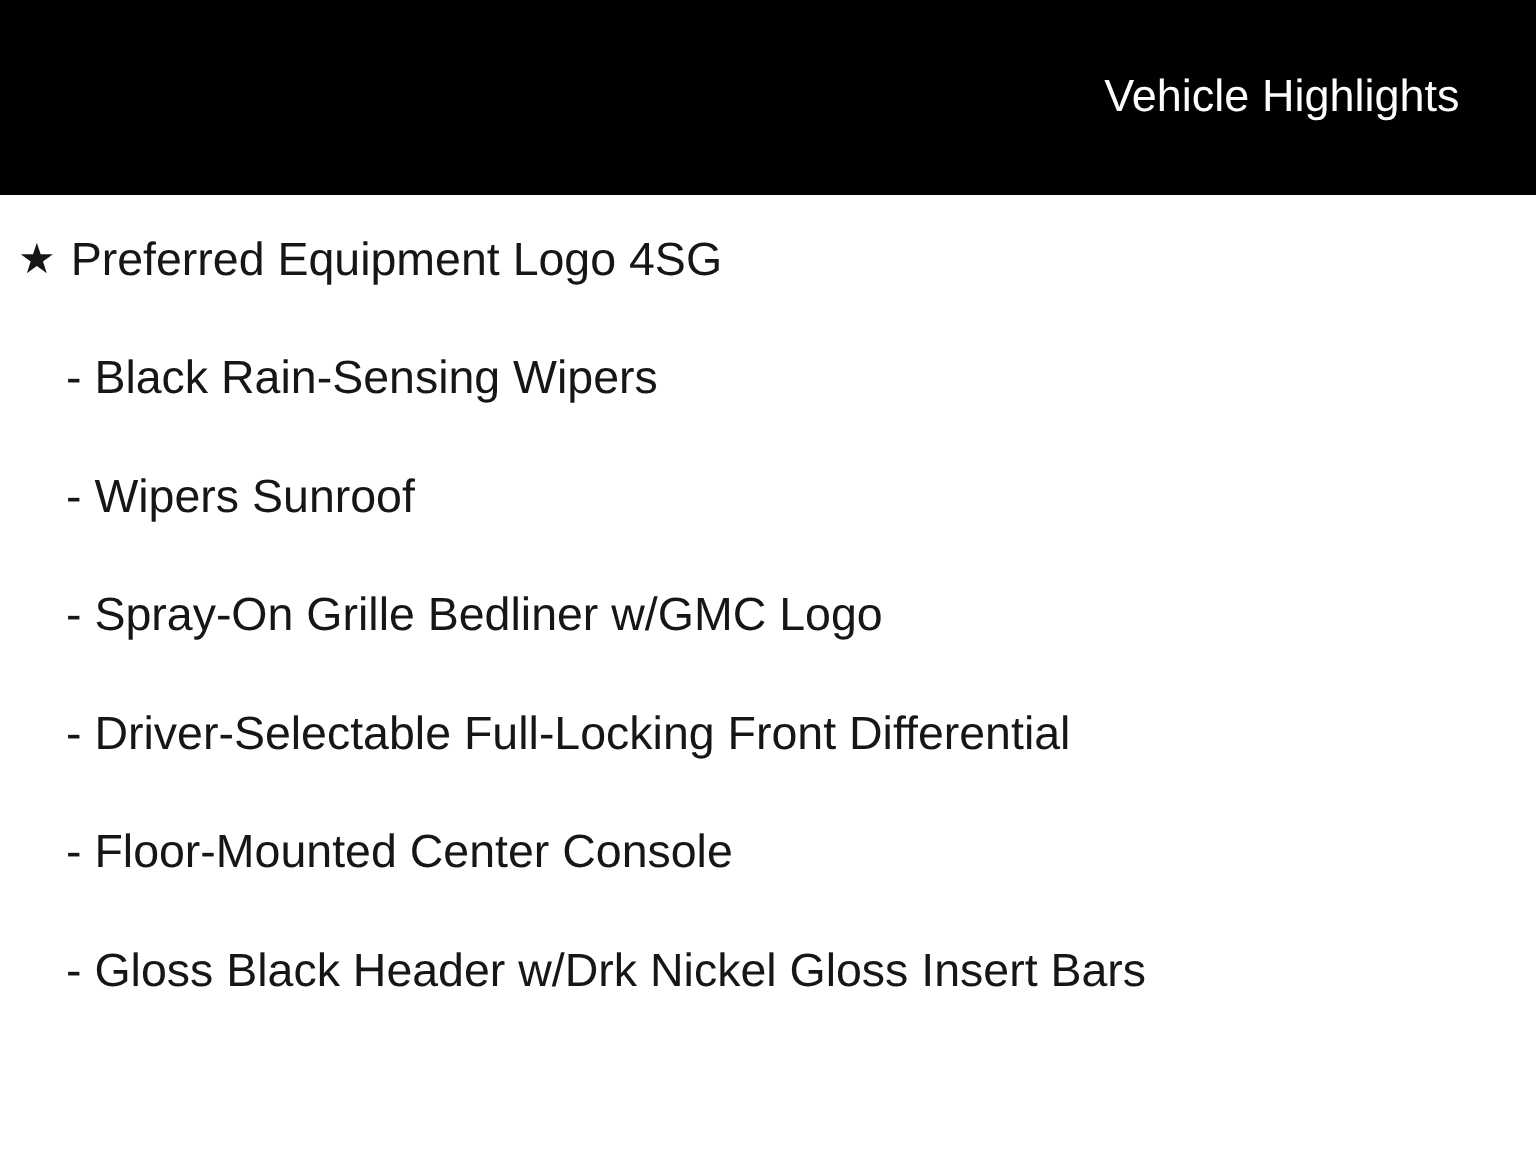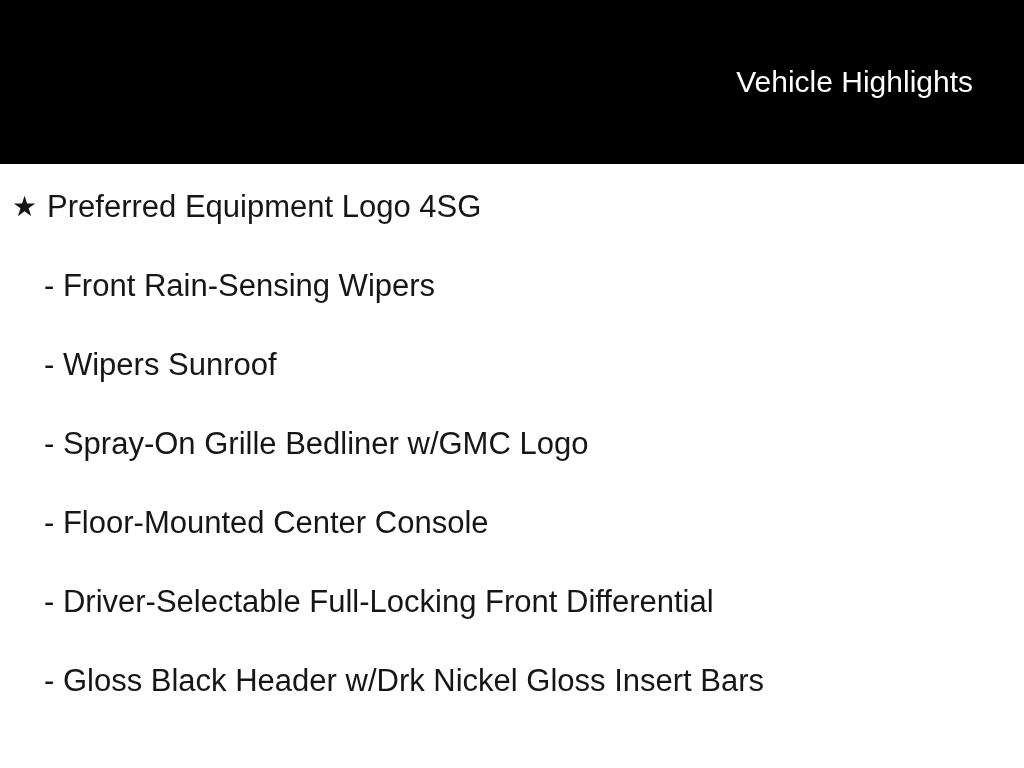--- a/index.html
+++ b/index.html
@@ -9,21 +9,21 @@
   body {
     width: 1024px;
     height: 768px;
     background: var(--body-bg, #ffffff);
     font-family: "Liberation Sans", sans-serif;
     color: var(--body-text, #161616);
     overflow: hidden;
   }
   .topbar {
     width: 100%;
-    height: 164px;
+    height: 130px;
     background: var(--header-bg, #000000);
     display: flex;
     align-items: center;
     justify-content: flex-end;
     box-sizing: border-box;
     padding-right: 51px;
   }
   .topbar .title {
     color: var(--header-text, #fdfdfd);
     font-size: 30px;
@@ -58,19 +58,19 @@
 
 <header class="topbar">
   <div class="title">Vehicle Highlights</div>
 </header>
 
 <main class="content">
   <div class="row main">
     <span class="star">★</span>
     <span class="label">Preferred Equipment Logo 4SG</span>
   </div>
-  <div class="row sub">- Front Rain-Sensing Wipers</div>
+  <div class="row sub">- Black Rain-Sensing Wipers</div>
   <div class="row sub">- Wipers Sunroof</div>
   <div class="row sub">- Spray-On Grille Bedliner w/GMC Logo</div>
+  <div class="row sub">- Driver-Selectable Full-Locking Front Differential</div>
   <div class="row sub">- Floor-Mounted Center Console</div>
-  <div class="row sub">- Driver-Selectable Full-Locking Front Differential</div>
   <div class="row sub">- Gloss Black Header w/Drk Nickel Gloss Insert Bars</div>
 </main>
 
 </body></html>

